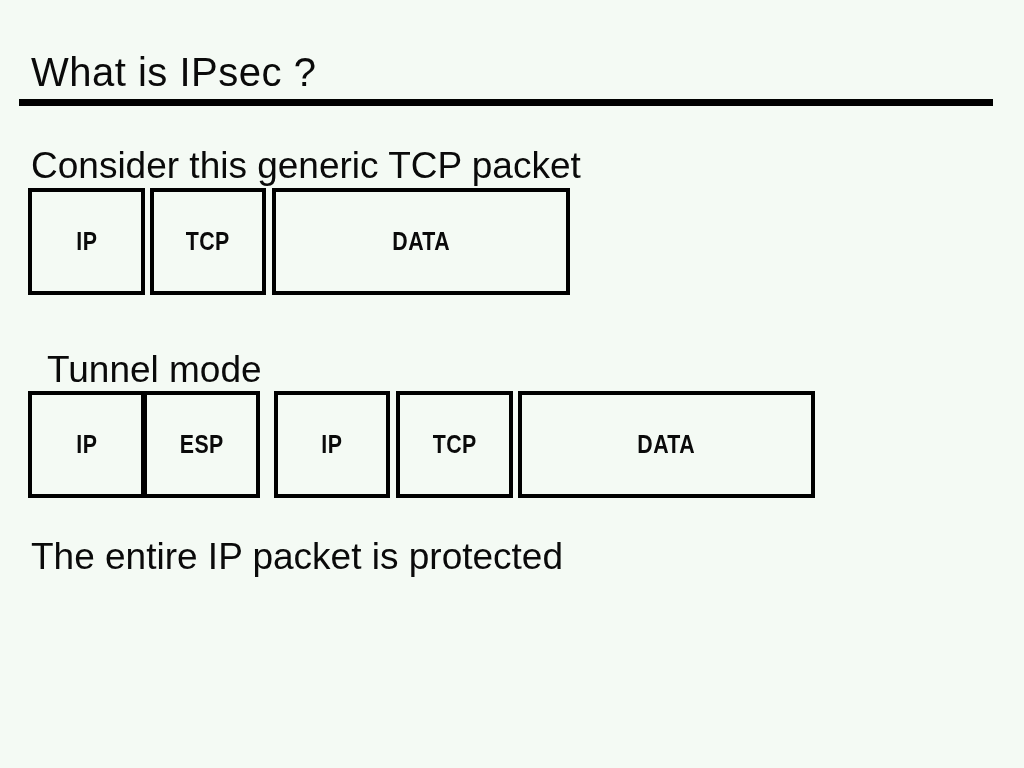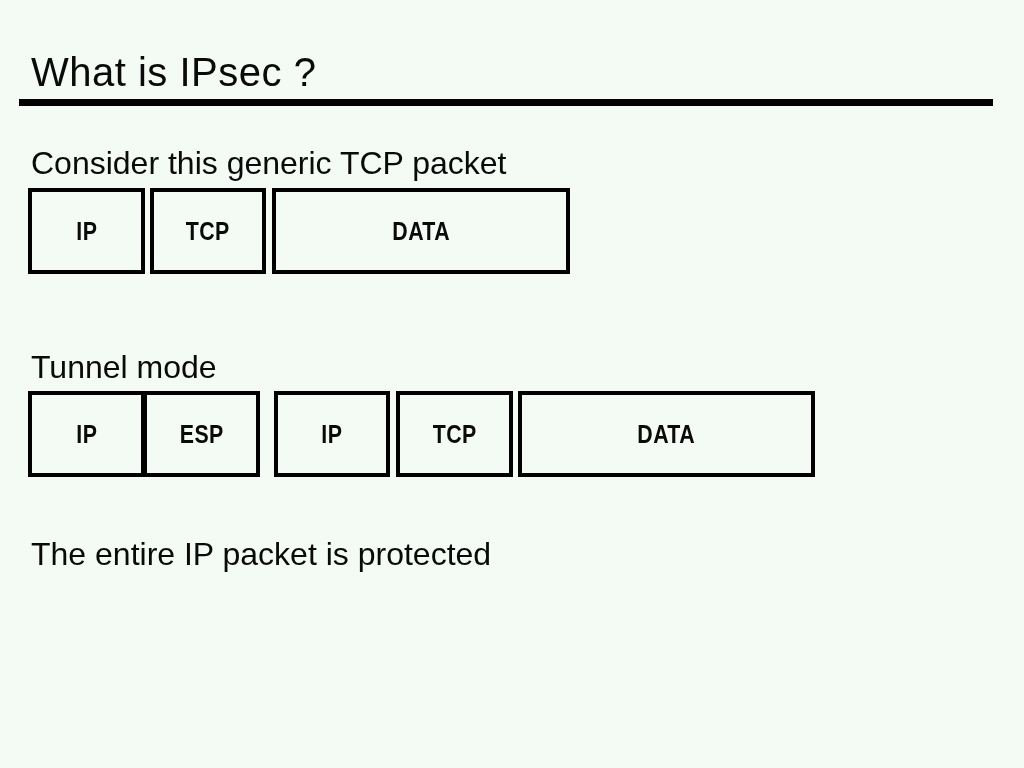--- a/index.html
+++ b/index.html
@@ -29,41 +29,41 @@
     position: absolute;
     left: 19px;
     top: 99px;
     width: 974px;
     height: 7px;
     background: #000000;
   }
   .caption {
     position: absolute;
     left: 31px;
-    font-size: 32px;
+    font-size: 37px;
     font-weight: normal;
     white-space: nowrap;
   }
   .caption.generic { top: 145px; }
-  .caption.tunnel  { top: 349px; }
+  .caption.tunnel  { top: 349px; margin-left: 16px; }
   .caption.footer  { top: 536px; }
 
   .packet-row {
     position: absolute;
     left: 0;
     width: 1024px;
     height: 88px;
   }
   .packet-row.row-generic { top: 188px; }
   .packet-row.row-tunnel  { top: 391px; }
 
   .field-box {
     position: absolute;
     top: 0;
-    height: 86px;
+    height: 107px;
     box-sizing: border-box;
     border: 4px solid #000000;
     background: transparent;
     display: flex;
     align-items: center;
     justify-content: center;
   }
   .field-label {
     font-size: 26px;
     font-weight: bold;

